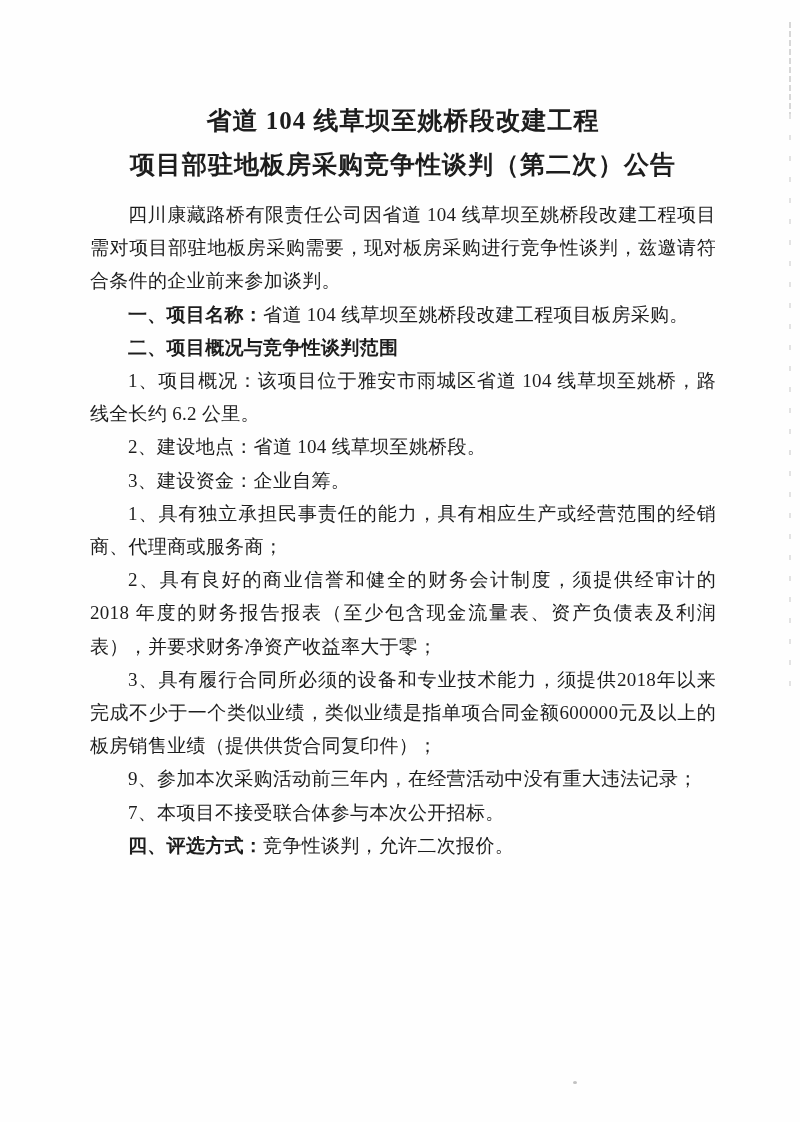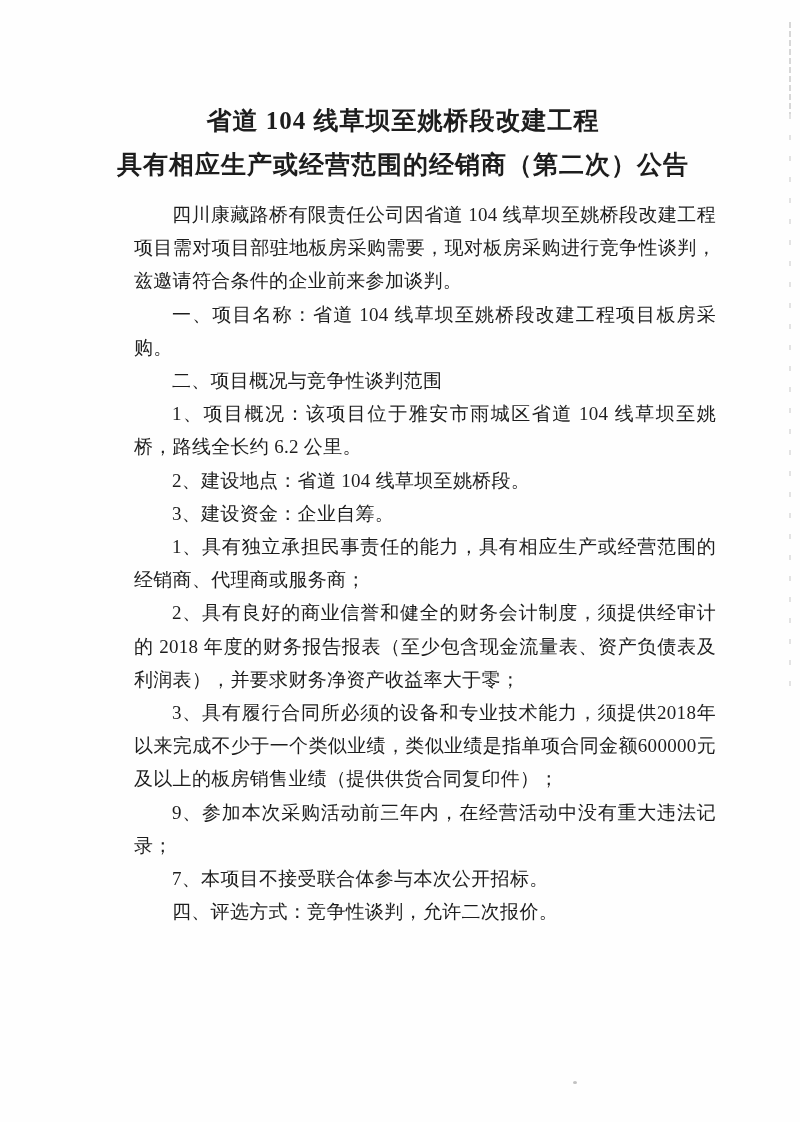--- a/index.html
+++ b/index.html
@@ -23,32 +23,31 @@
     margin: 0;
     font-size: 25px;
     font-weight: 700;
     line-height: 44px;
     text-align: center;
     letter-spacing: 1px;
     font-family: "Liberation Serif", "DejaVu Serif", serif;
   }
   .doc-body {
     margin-top: 11px;
-    margin-left: 44px;
   }
   .para {
     margin: 0;
     font-size: 19px;
     line-height: 33.2px;
     text-align: justify;
     text-indent: 2em;
     letter-spacing: 0.3px;
   }
   .bold-run {
-    font-weight: 400;
+    font-weight: 700;
     font-family: "Liberation Sans", "DejaVu Sans", sans-serif;
   }
   
   .edge-line-dense {
     position: absolute;
     left: 789px;
     top: 22px;
     width: 2px;
     height: 92px;
     background: repeating-linear-gradient(180deg, #c2c2c2 0 6px, rgba(0,0,0,0) 6px 9px);
@@ -73,21 +72,21 @@
     border-radius: 50%;
     opacity: 0.8;
   }
 </style>
 </head>
 <body>
 
 <div class="page" style="background: rgb(254, 254, 254); color: rgb(29, 29, 29);">
   <div class="doc">
     <h1 class="title">省道 104 线草坝至姚桥段改建工程</h1>
-    <h1 class="title">具有相应生产或经营范围的经销商（第二次）公告</h1>
+    <h1 class="title">项目部驻地板房采购竞争性谈判（第二次）公告</h1>
     <div class="doc-body" id="doc-body">
         <p class="para"><span>四川康藏路桥有限责任公司因省道 104 线草坝至姚桥段改建工程项目需对项目部驻地板房采购需要，现对板房采购进行竞争性谈判，兹邀请符合条件的企业前来参加谈判。</span></p>
         <p class="para"><span class="bold-run">一、项目名称：</span><span>省道 104 线草坝至姚桥段改建工程项目板房采购。</span></p>
         <p class="para"><span class="bold-run">二、项目概况与竞争性谈判范围</span></p>
         <p class="para"><span>1、项目概况：该项目位于雅安市雨城区省道 104 线草坝至姚桥，路线全长约 6.2 公里。</span></p>
         <p class="para"><span>2、建设地点：省道 104 线草坝至姚桥段。</span></p>
         <p class="para"><span>3、建设资金：企业自筹。</span></p>
         <p class="para"><span>1、具有独立承担民事责任的能力，具有相应生产或经营范围的经销商、代理商或服务商；</span></p>
         <p class="para"><span>2、具有良好的商业信誉和健全的财务会计制度，须提供经审计的 2018 年度的财务报告报表（至少包含现金流量表、资产负债表及利润表），并要求财务净资产收益率大于零；</span></p>
         <p class="para"><span>3、具有履行合同所必须的设备和专业技术能力，须提供2018年以来完成不少于一个类似业绩，类似业绩是指单项合同金额600000元及以上的板房销售业绩（提供供货合同复印件）；</span></p>

